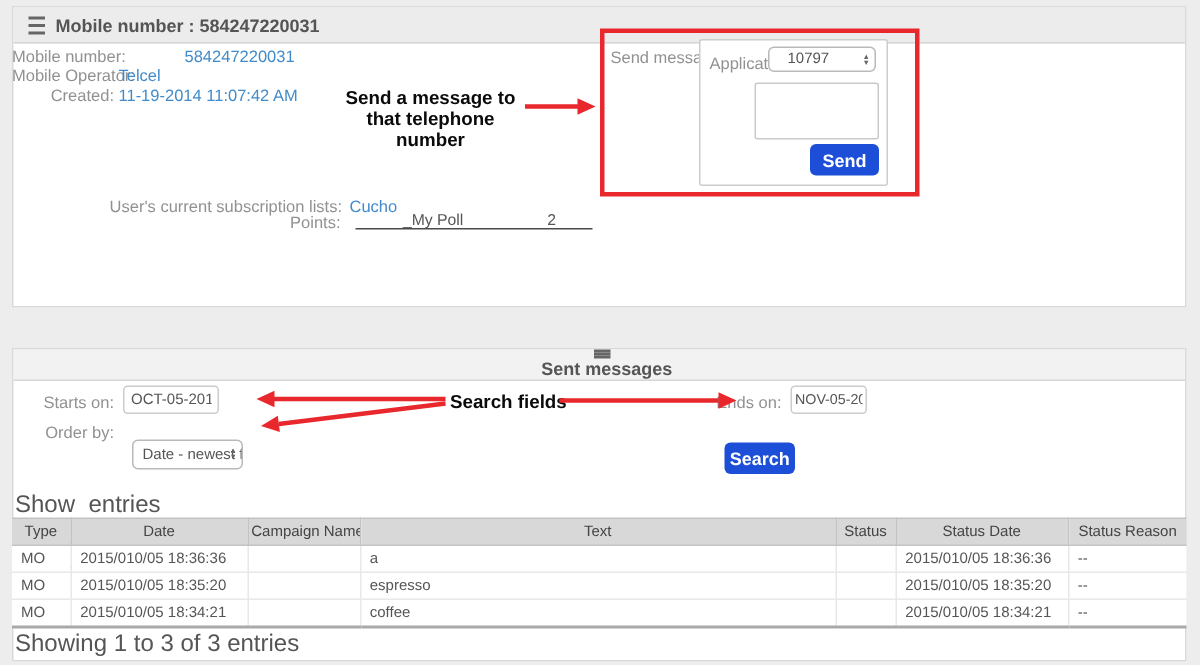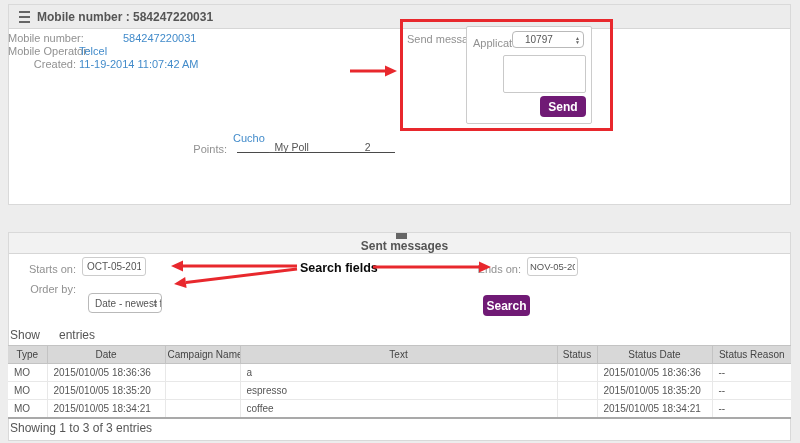--- a/index.html
+++ b/index.html
@@ -8,30 +8,30 @@
   .abs { position:absolute; }
   .panel { background:#fff; border:1px solid #d9d9d9; box-sizing:border-box; }
   .panel-header { background:#ececec; border-bottom:1px solid #d6d6d6; display:flex; align-items:center;
                   font-size:12px; font-weight:bold; color:#555; padding-left:10px; box-sizing:border-box; }
   .panel-header.light { background:#f2f2f2; }
   .list-icon { width:11px; height:8px; margin-right:7px; border-top:2px solid #666; border-bottom:2px solid #666;
                background:linear-gradient(#666,#666) center/100% 2px no-repeat; }
   .lbl { font-size:11px; color:#919191; text-align:right; white-space:nowrap; }
   .lbl-left { font-size:11px; color:#919191; text-align:left; white-space:nowrap; }
   .link { font-size:11px; color:#428bca; white-space:nowrap; text-decoration:none; cursor:pointer; }
-  .txt { font-size:12px; color:#555; white-space:nowrap; }
+  .txt { font-size:16px; color:#555; white-space:nowrap; }
   .input-box { border:1px solid #ccc; border-radius:3px; font-size:10px; color:#555; font-family:inherit;
                padding:0 4px; box-sizing:border-box; background:#fff; }
   .select-box { border:1px solid #b9b9b9; border-radius:4px; background:#fff; display:flex; align-items:center;
                 font-size:10px; color:#555; padding:0 14px 0 6px; box-sizing:border-box; position:relative;
                 white-space:nowrap; overflow:hidden; cursor:pointer; }
   .stepper { position:absolute; right:3px; top:50%; transform:translateY(-50%); color:#666;
              font-size:5px; line-height:4px; text-align:center; }
   .stepper div { height:4px; }
-  .btn-blue { background:#701a75; color:#fff; font-weight:bold; font-size:12px; border:none; border-radius:4px;
+  .btn-blue { background:#1d4ed8; color:#fff; font-weight:bold; font-size:12px; border:none; border-radius:4px;
               display:flex; align-items:center; justify-content:center; cursor:pointer; font-family:inherit; box-sizing:border-box; }
   .annotation { font-weight:bold; color:#0a0a0a; font-size:12.5px; line-height:14px; text-align:center; }
   .red-box { border:3px solid #e8282d; box-sizing:border-box; }
   .inner-panel { background:#fff; border:1px solid #ccc; border-radius:2px; box-sizing:border-box; }
   textarea.msg { border:1px solid #c9c9c9; border-radius:2px; resize:none; box-sizing:border-box;
                  font-family:inherit; font-size:10px; padding:3px; }
   
   .pts { font-size:10.5px; color:#555; }
   .pts-row { display:flex; height:10px; line-height:10px; }
   .pts-row.hd { border-bottom:1px solid #4a4a4a; }
@@ -63,39 +63,44 @@
     <span>Mobile number : 584247220031</span>
   </div>
 
   <div class="abs lbl" style="left:8px; top:32px; width:68px;">Mobile number:</div>
   <div class="abs link" style="left:79px; top:32px;padding-left:44px;">584247220031</div>
   <div class="abs lbl" style="left:8px; top:45px; width:68px;">Mobile Operator:</div>
   <div class="abs link" style="left:79px; top:45px;">Telcel</div>
   <div class="abs lbl" style="left:8px; top:58px; width:68px;">Created:</div>
   <div class="abs link" style="left:79px; top:58px;">11-19-2014 11:07:42 AM</div>
 
+  <div class="abs annotation" style="left:222px; top:58px; width:130px;">
+    <div>Send a message to</div>
+    <div>that telephone number</div>
+  </div>
   <svg class="abs arrow" style="left:346px; top:64px;" width="56" height="15">
     <line x1="4" y1="7" x2="41" y2="7" stroke="#e8282d" stroke-width="3"></line>
     <polygon points="51,7 39,1.5 39,12.5" fill="#e8282d"></polygon>
   </svg>
 
   <div class="abs red-box" style="left:400px; top:19px; width:213px; height:112px;"></div>
   <div class="abs lbl-left" style="left:407px; top:33px;">Send message:</div>
   <div class="abs inner-panel" style="left:466px; top:26px; width:126px; height:98px;"></div>
   <div class="abs lbl-left" style="left:473px; top:37px;">Application:</div>
   <div class="abs select-box" style="left:512px; top:31px; width:72px; height:17px;padding-left:12px;">
     <span>10797</span>
     <span class="stepper">
         <div>▲</div>
         <div>▼</div>
       </span>
   </div>
   <textarea class="abs msg" style="left: 503px; top: 55px; width: 83px; height: 38px;"></textarea>
   <div class="abs btn-blue" style="left:540px; top:96px; width:46px; height:21px;">Send</div>
 
+  <div class="abs lbl" style="left:8px; top:132px; width:220px;">User's current subscription lists:</div>
   <div class="abs link" style="left:233px; top:132px;">Cucho</div>
   <div class="abs lbl" style="left:8px; top:143px; width:219px;">Points:</div>
   <div class="abs pts" style="left:237px; top:142px; width:158px;">
     <div class="pts-row dt2">
       <div class="pts-c1">_My Poll</div>
       <div class="pts-c2">2</div>
     </div>
   </div>
 
   <div class="abs panel" style="left:8px; top:232px; width:783px; height:209px;"></div>

